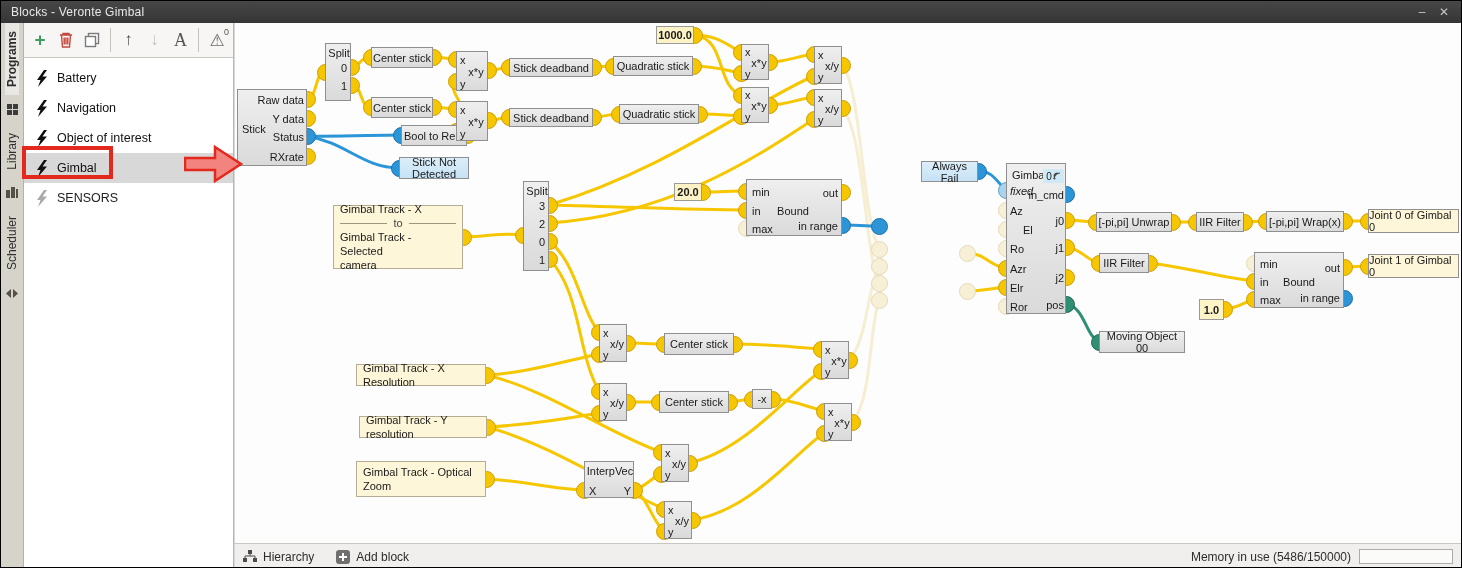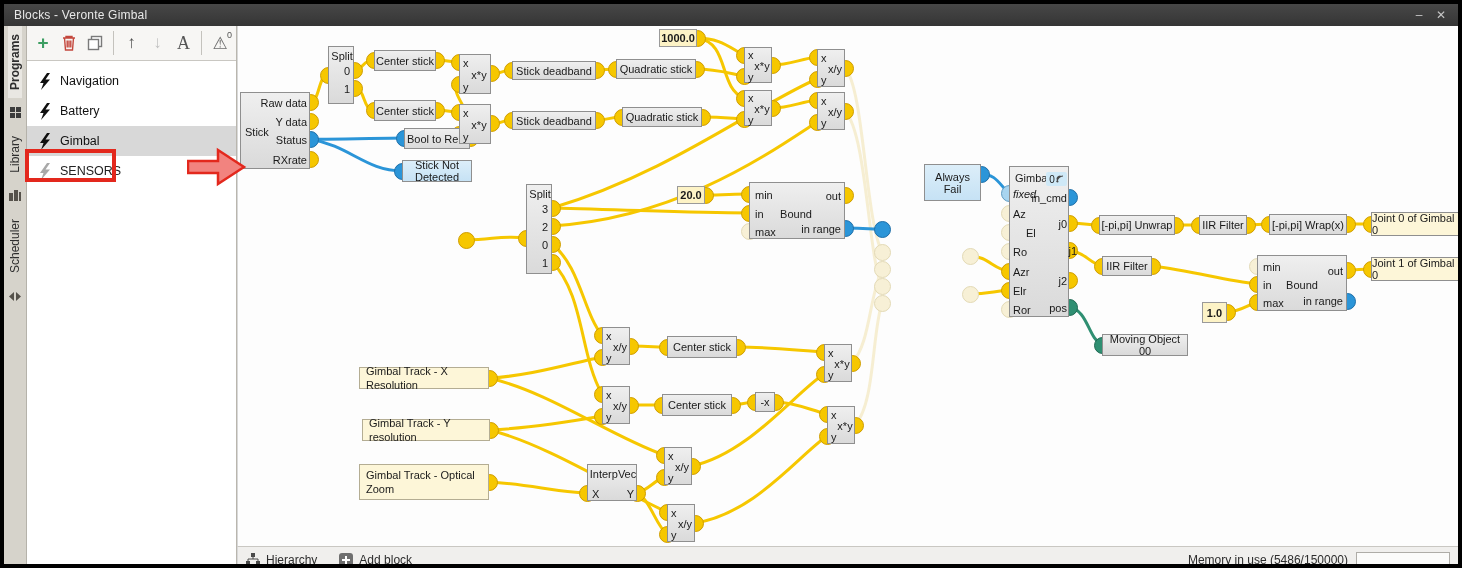--- a/index.html
+++ b/index.html
@@ -1,18 +1,18 @@
 <!DOCTYPE html>
 <html><head>
 <meta charset="utf-8">
 <style>
   * { margin:0; padding:0; box-sizing:border-box; }
   html,body { background:#888; font-family:"Liberation Sans", sans-serif; }
   .window { position:relative; width:1462px; height:568px; background:#fff;
-            border:4px solid #000000; overflow:hidden; }
+            border:1px solid #000000; overflow:hidden; }
   
   .titlebar { height:22px; background:linear-gradient(#474747,#353535); display:flex;
               align-items:center; padding:0 6px; color:#e8e8e8; font-size:12px; }
   .titlebar .t-title { flex:1; padding-left:4px; letter-spacing:.2px; }
   .t-btn { width:22px; height:18px; display:flex; align-items:center; justify-content:center;
            color:#c6c6c6; font-size:12px; cursor:default; }
   
   .main { display:flex; height:546px; }
   
   .tabstrip { width:23px; background:#d6d3cb; border-right:1px solid #b5b2aa;
@@ -134,27 +134,33 @@
           <div class="tb-btn tb-down">↓</div>
           <div class="tb-btn tb-a">A</div>
           <div class="tb-sep"></div>
           <div class="tb-btn tb-warn">⚠<sup>0</sup></div>
         </div>
       <div class="s-list" id="s-list">
           <div class="s-item">
             <svg width="12" height="17" viewBox="0 0 12 17">
               <polygon points="8,0 1,10 4.5,10 2,17 11,6.5 6.5,6.5 11,0" fill="#101010"></polygon>
             </svg>
-            <span>Navigation</span>
+            <span>Battery</span>
           </div>
           <div class="s-item">
             <svg width="12" height="17" viewBox="0 0 12 17">
               <polygon points="8,0 1,10 4.5,10 2,17 11,6.5 6.5,6.5 11,0" fill="#101010"></polygon>
             </svg>
-            <span>Battery</span>
+            <span>Navigation</span>
+          </div>
+          <div class="s-item">
+            <svg width="12" height="17" viewBox="0 0 12 17">
+              <polygon points="8,0 1,10 4.5,10 2,17 11,6.5 6.5,6.5 11,0" fill="#101010"></polygon>
+            </svg>
+            <span>Object of interest</span>
           </div>
           <div class="s-item selected">
             <svg width="12" height="17" viewBox="0 0 12 17">
               <polygon points="8,0 1,10 4.5,10 2,17 11,6.5 6.5,6.5 11,0" fill="#101010"></polygon>
             </svg>
             <span>Gimbal</span>
           </div>
           <div class="s-item disabled">
             <svg width="12" height="17" viewBox="0 0 12 17">
               <polygon points="8,0 1,10 4.5,10 2,17 11,6.5 6.5,6.5 11,0" fill="#a9a9a9"></polygon>
@@ -406,60 +412,66 @@
           <div class="blk texts" style="left: 579px; top: 23px; width: 28px; height: 38px;">
             <span class="t-abs l" style="left: 3px; top: 8px;">x</span>
             <span class="t-abs c" style="left: 17px; top: 19px;">x/y</span>
             <span class="t-abs l" style="left: 3px; top: 30px;">y</span>
           </div>
           <div class="blk texts" style="left: 579px; top: 66px; width: 28px; height: 38px;">
             <span class="t-abs l" style="left: 3px; top: 8px;">x</span>
             <span class="t-abs c" style="left: 17px; top: 19px;">x/y</span>
             <span class="t-abs l" style="left: 3px; top: 30px;">y</span>
           </div>
+          <div class="blk note" style="left: 98px; top: 182px; width: 130px; height: 64px;">
+            <div>Gimbal Track - X</div>
+            <div class="divider">to</div>
+            <div>Gimbal Track - Selected</div>
+            <div>camera</div>
+          </div>
           <div class="blk texts" style="left: 288px; top: 158px; width: 26px; height: 90px;">
             <span class="t-abs c" style="left: 13px; top: 9px;">Split</span>
             <span class="t-abs r" style="left: 21px; top: 24px;">3</span>
             <span class="t-abs r" style="left: 21px; top: 42px;">2</span>
             <span class="t-abs r" style="left: 21px; top: 60px;">0</span>
             <span class="t-abs r" style="left: 21px; top: 78px;">1</span>
           </div>
           <div class="blk const" style="left: 439px; top: 160px; width: 28px; height: 18px;">
             <span>20.0</span>
           </div>
           <div class="blk texts" style="left: 511px; top: 156px; width: 96px; height: 57px;">
             <span class="t-abs l" style="left: 5px; top: 12px;">min</span>
             <span class="t-abs l" style="left: 5px; top: 31px;">in</span>
             <span class="t-abs c" style="left: 46px; top: 31px;">Bound</span>
             <span class="t-abs l" style="left: 5px; top: 49px;">max</span>
             <span class="t-abs r" style="left: 91px; top: 13px;">out</span>
             <span class="t-abs r" style="left: 91px; top: 46px;">in range</span>
           </div>
-          <div class="blk box lightblue" style="left: 686px; top: 138px; width: 57px; height: 37px;">
+          <div class="blk box lightblue" style="left: 686px; top: 138px; width: 57px; height: 21px;">
             <span>Always Fail</span>
           </div>
           <div class="blk gimbal" style="left: 771px; top: 140px; width: 60px; height: 151px;">
             <span class="t-abs" style="left: 5px; top: 11px;">Gimbal</span>
             <span class="gimbal-badge">
               <span>0</span>
               <svg width="8" height="8" viewBox="0 0 8 8">
                 <path d="M1,7 A6,6 0 0 1 7,1 M1,4.5 A3.5,3.5 0 0 1 4.5,1" stroke="#4a4a4a" fill="none" stroke-width="1.2"></path>
                 <circle cx="1.5" cy="6.5" r="1" fill="#4a4a4a"></circle>
               </svg>
             </span>
             <span class="t-abs l" style="left: 3px; top: 27px; font-style: italic;">fixed</span>
             <span class="t-abs l" style="left: 3px; top: 47px;">Az</span>
             <span class="t-abs l" style="left: 16px; top: 66px; text-align: right;">El</span>
             <span class="t-abs l" style="left: 3px; top: 85px;">Ro</span>
             <span class="t-abs l" style="left: 3px; top: 105px;">Azr</span>
             <span class="t-abs l" style="left: 3px; top: 124px;">Elr</span>
             <span class="t-abs l" style="left: 3px; top: 143px;">Ror</span>
             <span class="t-abs r" style="left: 57px; top: 31px;">in_cmd</span>
             <span class="t-abs r" style="left: 57px; top: 57px;">j0</span>
-            <span class="t-abs r" style="left: 57px; top: 84px; margin-left: 10px;">j1</span>
+            <span class="t-abs r" style="left: 57px; top: 84px;">j1</span>
             <span class="t-abs r" style="left: 57px; top: 114px;">j2</span>
             <span class="t-abs r" style="left: 57px; top: 141px;">pos</span>
           </div>
           <div class="blk box" style="left: 861px; top: 189px; width: 76px; height: 20px;">
             <span>[-pi,pi] Unwrap</span>
           </div>
           <div class="blk box" style="left: 961px; top: 189px; width: 48px; height: 20px;">
             <span>IIR Filter</span>
           </div>
           <div class="blk box" style="left: 1031px; top: 188px; width: 78px; height: 21px;">

